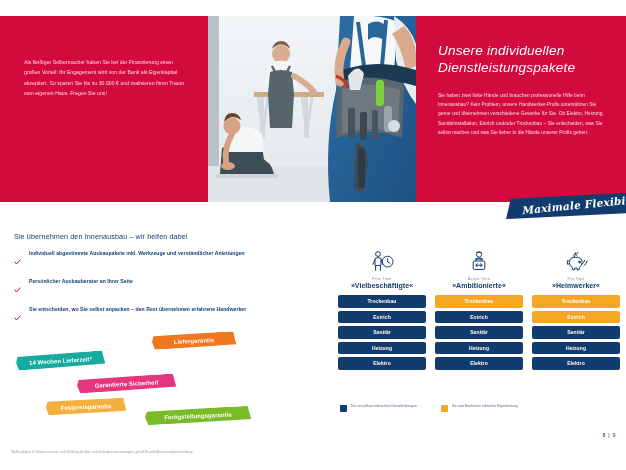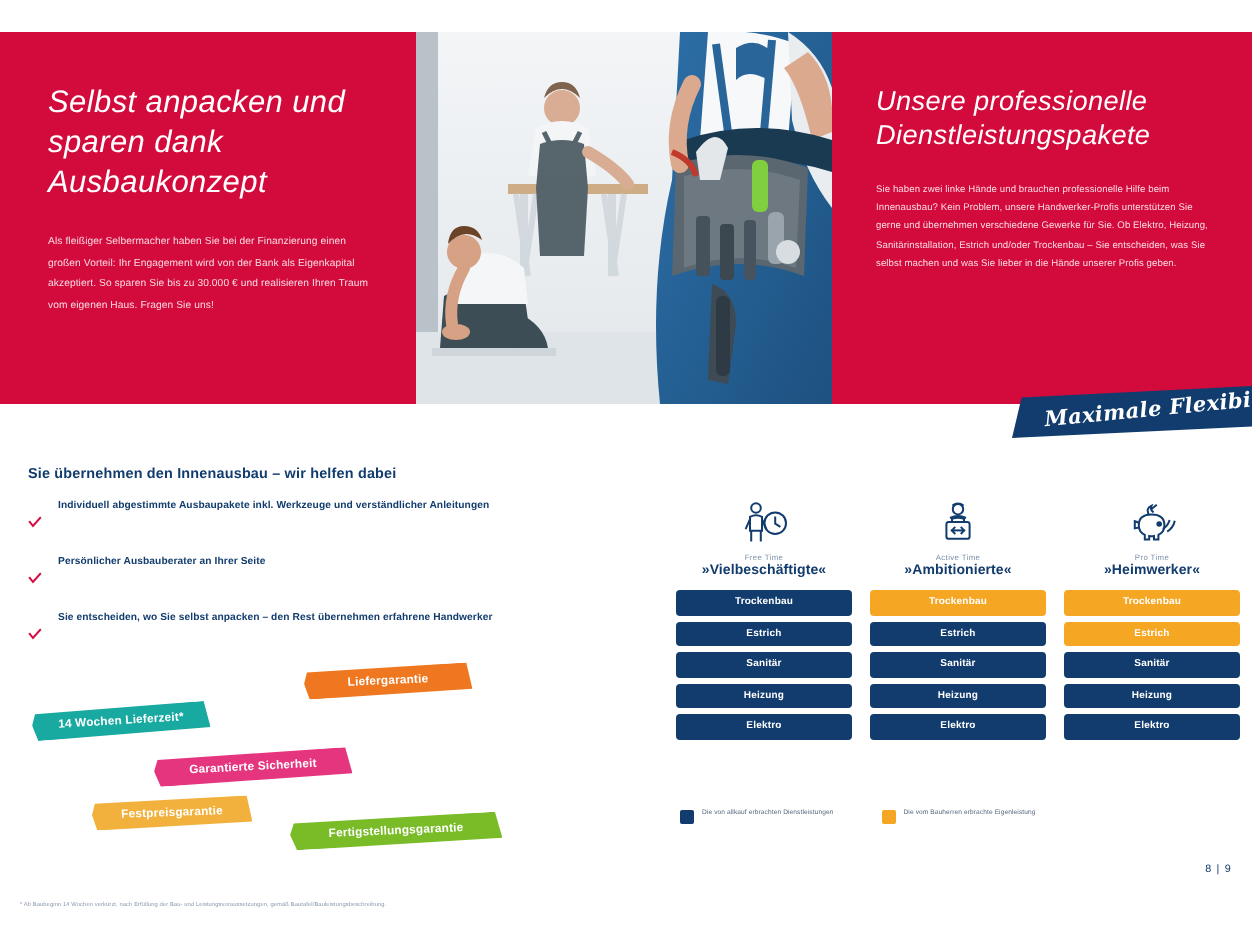--- a/index.html
+++ b/index.html
@@ -47,21 +47,21 @@
   }
   .ribbon-text {
     position:absolute; left:16px; top:5px; color:#fff;
     font-family:"DejaVu Serif", serif; font-style:italic; font-weight:700;
     font-size:10.5px; transform: rotate(-5.5deg); white-space:nowrap;
     letter-spacing:.2px;
   }
 
   
   .sec-title {
-    position:absolute; color:#123c6e; font-weight:700; letter-spacing:.1px;
+    position:absolute; color:#123c6e; font-weight:400; letter-spacing:.1px;
   }
   #t-innenausbau { left:14px; top:232px; font-size:7.2px; }
   #t-sicherheit  { left:14px; top:313px; font-size:7.2px; }
 
   .checklist { position:absolute; left:14px; top:250px; width:300px; }
   .chk-row { display:flex; align-items:flex-start; gap:8px; margin-bottom:9px; }
   .chk-mark { width:7px; flex:0 0 7px; margin-top:1px; }
   .chk-text { font-size:5.1px; color:#123c6e; line-height:1.3; font-weight:600; letter-spacing:.05px; }
 
   
@@ -107,21 +107,20 @@
   .pagenum { position:absolute; right:10px; top:432px; font-size:5.4px; color:#123c6e; letter-spacing:.6px; }
 </style>
 </head>
 <body>
 
 <div id="page">
 
   <div class="top-band">
 
     <div class="panel-red panel-left">
-      <div class="panel-head">Selbst anpacken und sparen dank Ausbaukonzept</div>
       <div class="panel-body">Als fleißiger Selbermacher haben Sie bei der Finanzierung einen großen Vorteil: Ihr Engagement wird von der Bank als Eigenkapital akzeptiert. So sparen Sie bis zu 30.000 € und realisieren Ihren Traum vom eigenen Haus. Fragen Sie uns!</div>
     </div>
 
     <div class="photo">
       <svg width="208" height="186" viewBox="0 0 208 186">
         <defs>
           <linearGradient id="wall" x1="0" y1="0" x2="0" y2="1">
             <stop offset="0%" stop-color="#f3f5f7"></stop>
               <stop offset="100%" stop-color="#e2e7eb"></stop>
           </linearGradient>
@@ -180,21 +179,21 @@
           <path d="M148 126 q12 4 12 20 l-4 30 l-10 -2 Z" fill="#3e4a54"></path>
           <rect x="150" y="132" width="7" height="40" rx="3" fill="#2e3a44"></rect>
           <path d="M160 8 q10 -6 18 2 l-2 14 q-10 -6 -16 0 Z" fill="#2a6599"></path>
           <path d="M138 26 q-10 20 -6 40" stroke="#dba98e" stroke-width="9" fill="none" stroke-linecap="round"></path>
           <path d="M128 60 q10 4 12 12" stroke="#c0392b" stroke-width="3" fill="none"></path>
         </g>
       </svg>
     </div>
 
     <div class="panel-red panel-right">
-      <div class="panel-head">Unsere professionelle Dienstleistungspakete</div>
+      <div class="panel-head">Unsere individuellen Dienstleistungspakete</div>
       <div class="panel-body">Sie haben zwei linke Hände und brauchen professionelle Hilfe beim Innenausbau? Kein Problem, unsere Handwerker-Profis unterstützen Sie gerne und übernehmen verschiedene Gewerke für Sie. Ob Elektro, Heizung, Sanitärinstallation, Estrich und/oder Trockenbau – Sie entscheiden, was Sie selbst machen und was Sie lieber in die Hände unserer Profis geben.</div>
     </div>
   </div>
 
   <div class="ribbon">
     <div class="ribbon-shape"></div>
     <div class="ribbon-text">Maximale Flexibilität</div>
   </div>
 
   <div class="sec-title" id="t-innenausbau">Sie übernehmen den Innenausbau – wir helfen dabei</div>

